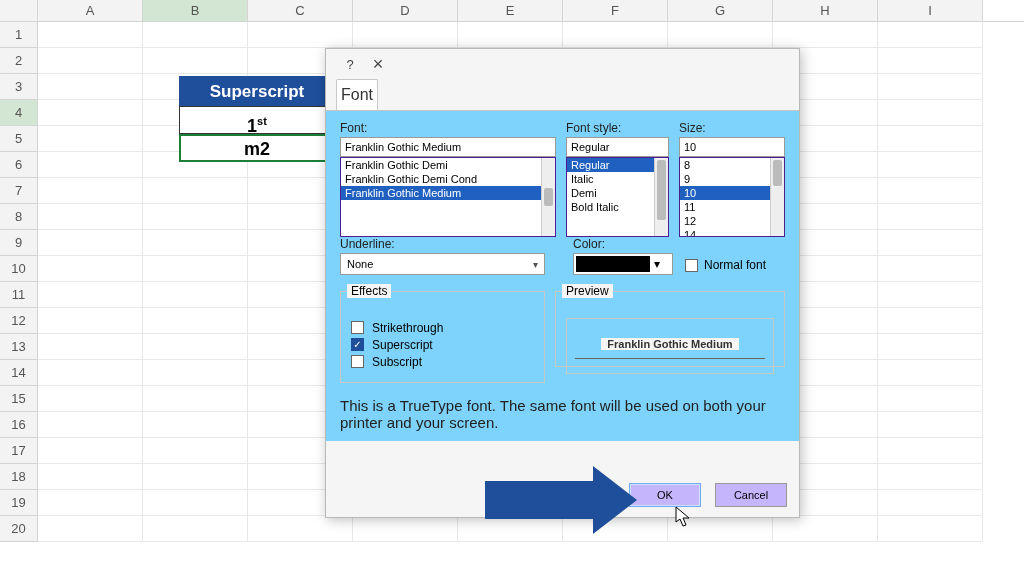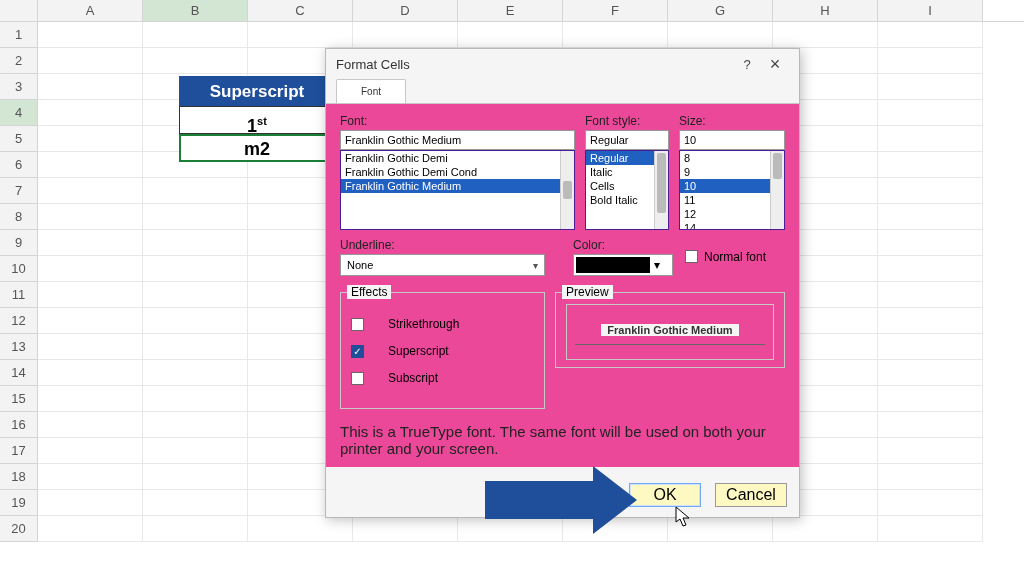--- a/index.html
+++ b/index.html
@@ -25,55 +25,55 @@
   .tbl-cell.sel { outline: 2px solid #1a7f37; outline-offset: -2px; }
   .sample-table { position: absolute; left: 141px; top: 54px; }
 
   
   .dialog { position: absolute; left: 325px; top: 48px; width: 475px; height: 470px; background: #f5f5f5; border: 1px solid #b8b8b8; box-shadow: 2px 2px 12px rgba(0,0,0,0.25); font-size: 12px; }
   .title-bar { height: 30px; display: flex; align-items: center; padding: 0 10px; }
   .title-bar .title { flex: 1; font-size: 13px; color: #333; }
   .title-bar .help, .title-bar .close { width: 28px; text-align: center; font-size: 13px; color: #444; cursor: pointer; }
   .title-bar .close { font-size: 18px; line-height: 14px; }
   .tabs { display: flex; margin-left: 10px; }
-  .tab { padding: 6px 24px; border: 1px solid #c8c8c8; border-bottom: none; background: #fff; font-size: 10px; color: #333; border-radius: 2px 2px 0 0; }
-  .body { border-top: 1px solid #c8c8c8; padding: 10px 14px; background: #ec4899; }
+  .tab { padding: 6px 4px; border: 1px solid #c8c8c8; border-bottom: none; background: #fff; font-size: 16px; color: #333; border-radius: 2px 2px 0 0; }
+  .body { border-top: 1px solid #c8c8c8; padding: 10px 14px; background: #7dd3fc; }
   .cols { display: flex; gap: 10px; }
   .col-l { flex: 1; }
-  .col-m { width: 84px; }
+  .col-m { width: 103px; }
   .col-r { width: 106px; }
   .lbl { font-size: 12px; color: #222; margin-bottom: 2px; display: block; }
   .txt-in { width: 100%; height: 20px; border: 1px solid #999; background: #fff; font-size: 11px; padding: 1px 4px; }
   .listbox { width: 100%; height: 80px; border: 1px solid #4c1d95; background: #fff; overflow-y: hidden; position: relative; font-size: 11px; }
   .listbox .item { padding: 1px 4px; }
   .listbox .item.sel { background: #2060c0; color: #fff; }
   .listbox .sb { position: absolute; right: 0; top: 0; bottom: 0; width: 14px; background: #eee; border-left: 1px solid #ccc; }
   .listbox .sb .thumb { position: absolute; left: 2px; right: 2px; top: 30px; height: 18px; background: #bbb; border-radius: 2px; }
-  .row2 { display: flex; gap: 18px; margin-top: 8px; }
+  .row2 { display: flex; gap: 18px; }
   .under-col { flex: 1; }
-  .color-col { width: 212px; display: flex; gap: 12px; }
+  .color-col { width: 212px; display: flex; gap: 12px; align-items: flex-end; }
   .dd { width: 205px; height: 22px; border: 1px solid #999; background: #fff; display: flex; align-items: center; justify-content: space-between; padding: 0 6px; font-size: 11px; }
   .dd .chev { font-size: 10px; color: #555; }
   .color-dd { width: 100px; height: 22px; border: 1px solid #999; background: #fff; display: flex; align-items: center; padding: 2px; gap: 4px; }
   .swatch { width: 74px; height: 16px; background: #000; }
   .chk-row { display: flex; align-items: center; gap: 6px; font-size: 12px; margin-top: 2px; }
   .chk { width: 13px; height: 13px; border: 1px solid #666; display: inline-flex; align-items: center; justify-content: center; background: #fff; }
   .chk.on { background: #1f4e9b; border-color: #1f4e9b; color:#fff; font-size:10px; }
-  .fieldset { border: 1px solid #c8c8c8; margin-top: 8px; padding: 11px 10px 10px; position: relative; }
+  .fieldset { border: 1px solid #c8c8c8; margin-top: 8px; padding: 26px 10px 10px; position: relative; }
   .fieldset .legend { position: absolute; top: -8px; left: 6px; background: #f5f5f5; padding: 0 4px; font-size: 12px; }
-  .eff-row { display: flex; align-items: flex-end; gap: 24px; font-size: 12px; margin: 13px 0; }
+  .eff-row { display: flex; align-items: flex-start; gap: 8px; font-size: 12px; margin: 3px 0; }
   .preview-box { border: 1px solid #c8c8c8; height: 56px; display: flex; align-items: center; justify-content: center; position: relative; }
   .preview-box .line { position: absolute; bottom: 14px; left: 8px; right: 8px; height: 1px; background: #666; }
   .preview-box .txt { font-size: 11px; font-weight: bold; color: #333; position: relative; top: -2px; background: #f5f5f5; padding: 0 6px; }
   .row2b { display: flex; gap: 10px; margin-top: 8px; }
   .fx-col { width: 205px; }
   .pv-col { flex: 1; }
   .hint { font-size: 15px; color: #222; margin-top: 14px; }
   .btn-row { position: absolute; bottom: 10px; right: 12px; display: flex; gap: 14px; }
-  .btn { width: 72px; height: 24px; border: 1px solid #999; background: #fef9c3; font-size: 16px; display: flex; align-items: center; justify-content: center; cursor: pointer; }
+  .btn { width: 72px; height: 24px; border: 1px solid #999; background: #c4b5fd; font-size: 11px; display: flex; align-items: center; justify-content: center; cursor: pointer; }
   .btn.primary { border: 1px solid #6fa8f5; box-shadow: 0 0 0 1px #cfe2fb inset; }
 
   .arrow { position: absolute; left: 485px; top: 466px; display: flex; align-items: center; }
   .arrow .shaft { width: 108px; height: 38px; background: #1f4e9b; }
   .arrow .head { width: 0; height: 0; border-top: 34px solid transparent; border-bottom: 34px solid transparent; border-left: 44px solid #1f4e9b; }
 
   .cursor { position: absolute; left: 675px; top: 506px; pointer-events: none; }
   .cursor svg { width: 18px; height: 22px; }
 </style>
 </head>
@@ -340,21 +340,20 @@
         <div class="tbl-header">Superscript</div>
         <div class="tbl-cell"><span>1</span><sup>st</sup></div>
         <div class="tbl-cell sel">m2</div>
       </div>
     </div>
   </div>
 </div>
 
 <div class="dialog">
   <div class="title-bar">
-    <div class="title">Format Cells</div>
     <div class="help">?</div>
     <div class="close">×</div>
   </div>
   <div class="tabs">
     <div class="tab">Font</div>
   </div>
   <div class="body">
     <div class="cols">
       <div class="col-l">
         <span class="lbl">Font:</span>
@@ -367,21 +366,21 @@
               <div class="thumb"></div>
             </div>
         </div>
       </div>
       <div class="col-m">
         <span class="lbl">Font style:</span>
         <input class="txt-in" value="Regular" style="">
         <div class="listbox">
           <div class="item sel">Regular</div>
           <div class="item">Italic</div>
-          <div class="item">Cells</div>
+          <div class="item">Demi</div>
           <div class="item">Bold Italic</div>
           <div class="sb">
               <div class="thumb" style="top:2px;height:60px"></div>
             </div>
         </div>
       </div>
       <div class="col-r">
         <span class="lbl">Size:</span>
         <input class="txt-in" value="10" style="">
         <div class="listbox">

